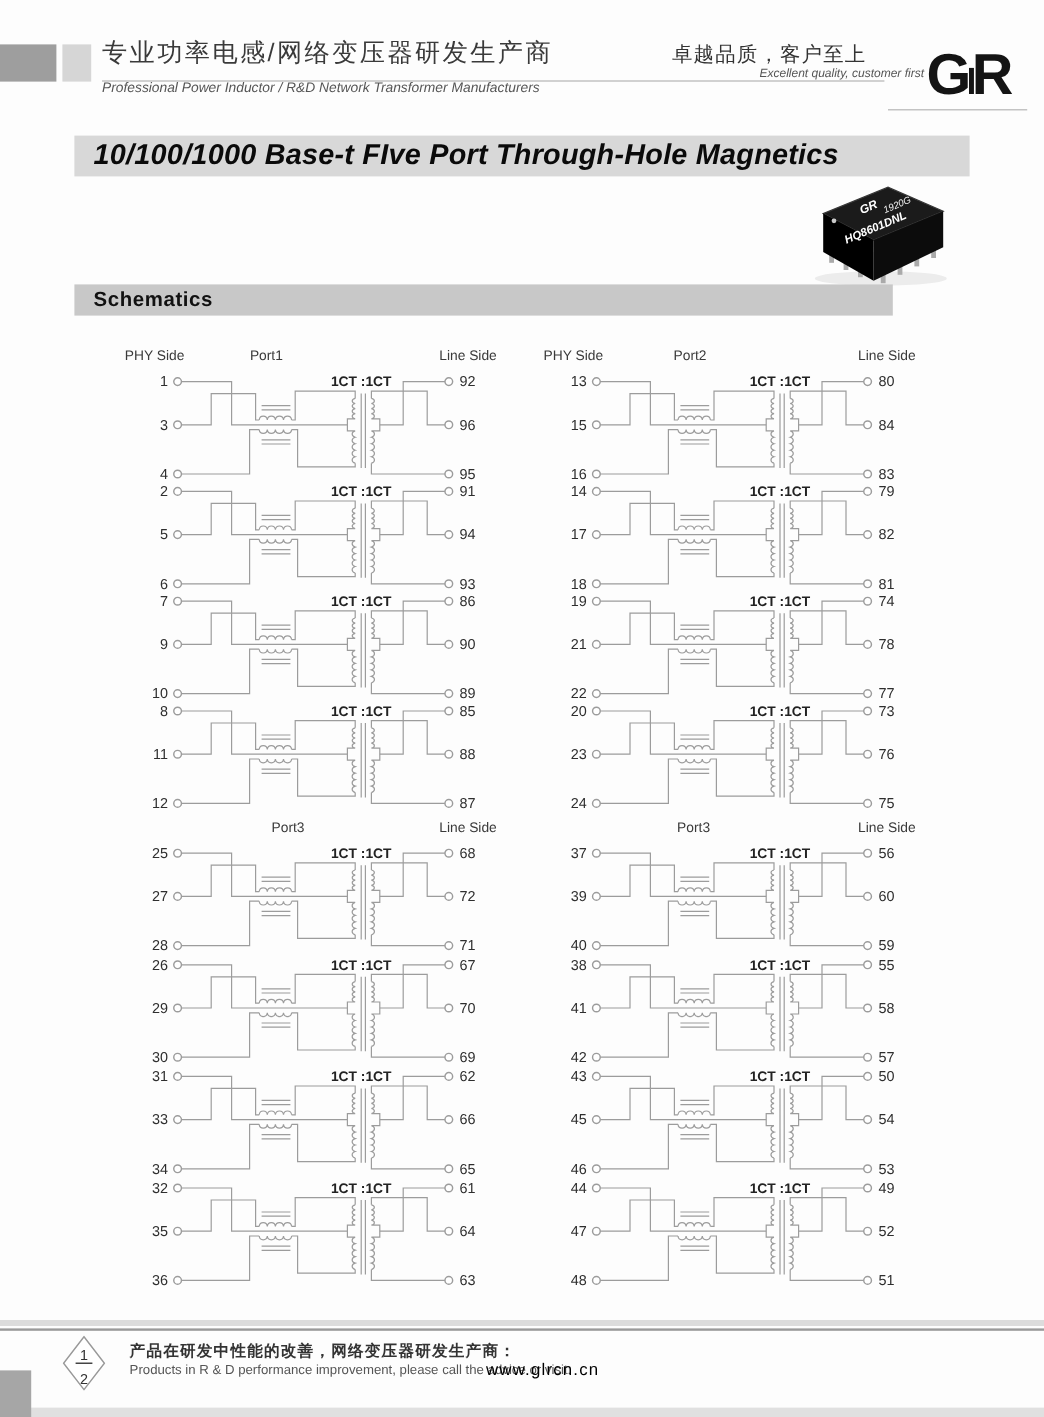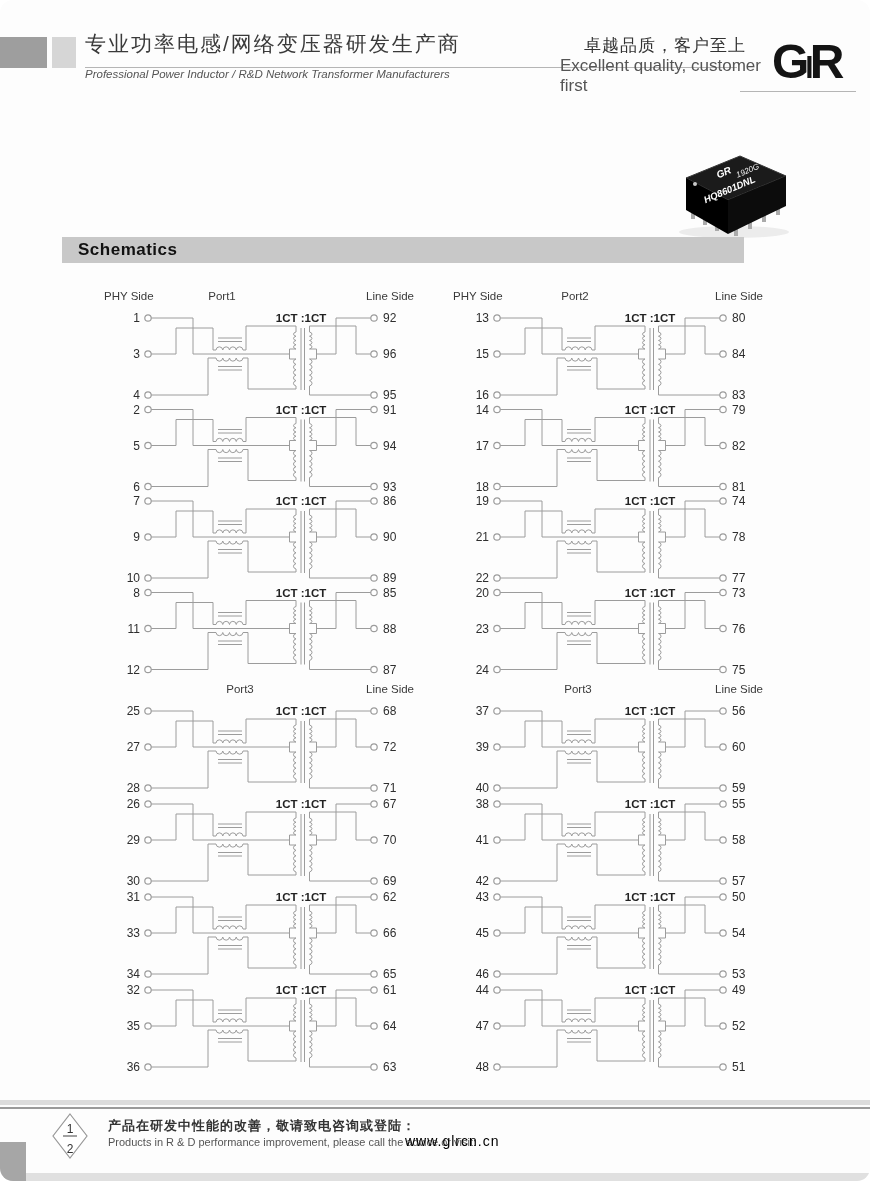--- a/index.html
+++ b/index.html
@@ -1,29 +1,29 @@
 <!DOCTYPE html>
 <html><head>
 <meta charset="utf-8">
 <style>
   html,body{margin:0;padding:0;background:#ffffff;}
   .page{
     position:relative;width:870px;height:1181px;overflow:hidden;
-    background:#fdfdfd;font-family:"Liberation Sans",sans-serif;border-radius:13px;
+    background:#fdfdfd;font-family:"Liberation Sans",sans-serif;
   }
   .abs{position:absolute;}
   
   .sq-dark{left:0;top:37px;width:47px;height:31px;background:#9e9e9e;}
   .sq-light{left:52px;top:37px;width:24px;height:31px;background:#d6d6d6;}
   .co-cn{left:85px;top:30px;font-size:21px;color:#3a3a3a;letter-spacing:2px;}
   .co-en{left:85px;top:56px;font-size:11.5px;font-style:italic;color:#555;margin-top:12px;}
   .rule-left{left:85px;top:67px;width:652px;height:1px;background:#b5b5b5;}
   .rule-right{left:740px;top:91px;width:116px;height:1px;background:#b5b5b5;}
-  .slogan-cn{left:560px;top:34px;width:210px;text-align:center;font-size:17px;color:#333;letter-spacing:1px;}
-  .slogan-en{left:560px;top:56px;width:210px;text-align:left;font-size:17px;color:#555;}
+  .slogan-cn{left:560px;top:34px;width:210px;text-align:left;font-size:17px;color:#333;letter-spacing:1px;}
+  .slogan-en{left:560px;top:56px;width:210px;text-align:right;font-size:10px;font-style:italic;color:#555;}
   .logo{left:770px;top:28px;width:90px;height:62px;}
   
   .title-bar{left:62px;top:113px;width:746px;height:34px;background:#d8d8d8;
     font-size:24px;font-weight:bold;font-style:italic;color:#0a0a0a;
     line-height:34px;padding-left:16px;box-sizing:border-box;letter-spacing:.2px;}
   .section-bar{left:62px;top:237px;width:682px;height:26px;background:#c8c8c8;
     font-size:17px;font-weight:bold;color:#111;line-height:26px;padding-left:16px;
     box-sizing:border-box;letter-spacing:.5px;}
   .photo{left:658px;top:144px;width:142px;height:95px;}
   
@@ -47,20 +47,21 @@
   <div class="abs co-cn">专业功率电感/网络变压器研发生产商</div>
   <div class="abs co-en">Professional Power Inductor / R&amp;D Network Transformer Manufacturers</div>
   <div class="abs rule-left"></div>
   <div class="abs slogan-cn">卓越品质，客户至上</div>
   <div class="abs slogan-en">Excellent quality, customer first</div>
   <svg class="abs logo" viewBox="0 0 90 62">
     <text id="logo-text" x="2" y="50" font-size="48" font-weight="bold" fill="#141414" letter-spacing="-4"><tspan font-size="48">G</tspan><tspan font-size="30">l</tspan><tspan font-size="48">R</tspan></text>
   </svg>
   <div class="abs rule-right"></div>
 
+  <div class="abs title-bar">10/100/1000 Base-t FIve Port Through-Hole Magnetics</div>
 
   <svg class="abs photo" viewBox="0 0 142 95">
     <ellipse cx="76" cy="88" rx="55" ry="6" fill="#ececec"></ellipse>
 
     <g fill="#aaaaaa">
       <rect x="33" y="66" width="4" height="9"></rect>
         <rect x="45" y="72" width="4" height="9"></rect>
       <rect x="57" y="78" width="4" height="9"></rect>
       <rect x="76" y="84" width="4" height="8"></rect>
         <rect x="90" y="77" width="4" height="8"></rect>
@@ -533,18 +534,18 @@
     </div>
 
   <div class="abs foot-band"></div>
   <div class="abs foot-line"></div>
   <svg class="abs page-diamond" viewBox="0 0 36 46">
     <polygon points="18,1 35,23 18,45 1,23" fill="#ffffff" stroke="#999999" stroke-width="1.2"></polygon>
     <line x1="11" y1="23" x2="25" y2="23" stroke="#444444" stroke-width="1.2"></line>
     <text x="18" y="20" text-anchor="middle" font-size="12" fill="#333">1</text>
     <text x="18" y="40" text-anchor="middle" font-size="12" fill="#333">2</text>
   </svg>
-  <div class="abs note-cn">产品在研发中性能的改善，敬请致电咨询或登陆：</div>
+  <div class="abs note-cn">产品在研发中性能的改善，网络变压器研发生产商：</div>
   <div class="abs note-en">Products in R &amp; D performance improvement, please call the advice or visit:</div>
   <div class="abs site">www.glrcn.cn</div>
   <div class="abs bottom-band"></div>
   <div class="abs bottom-sq"></div>
 </div>
 
 </body></html>

